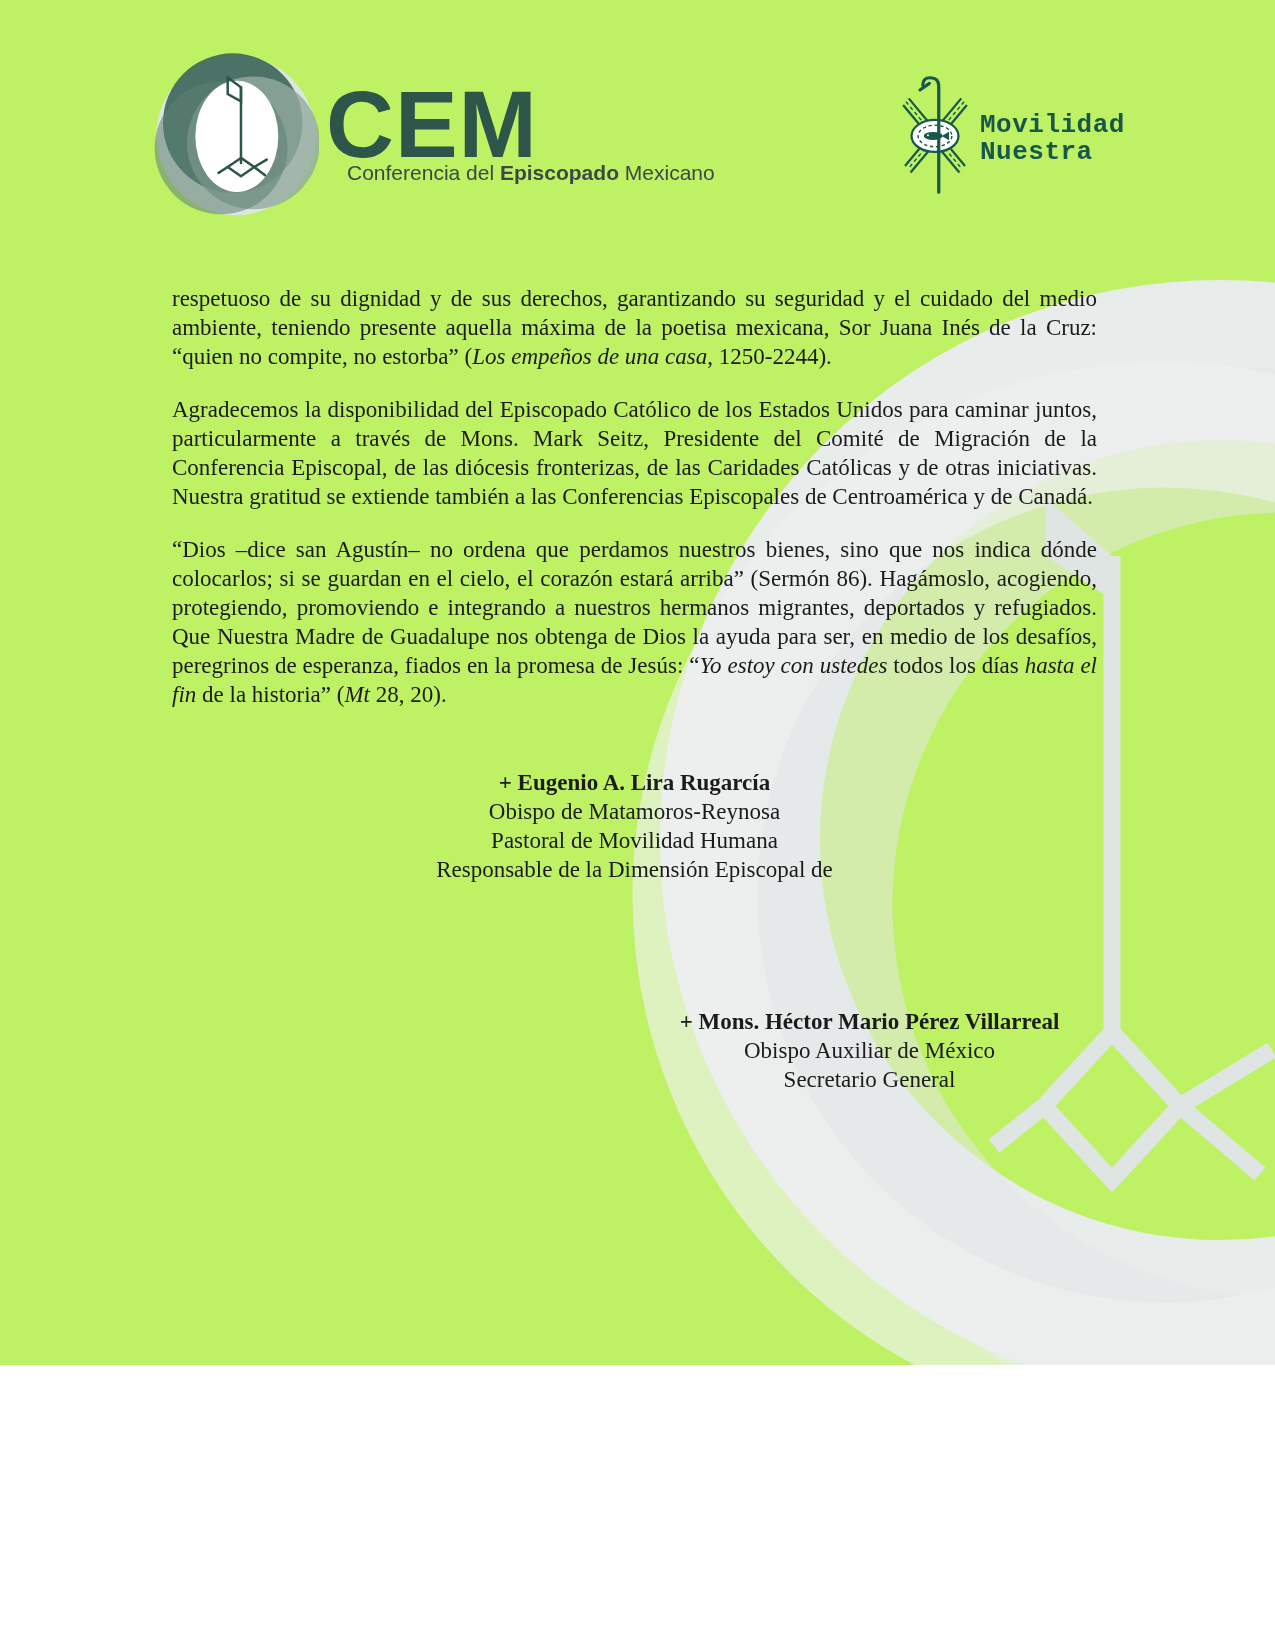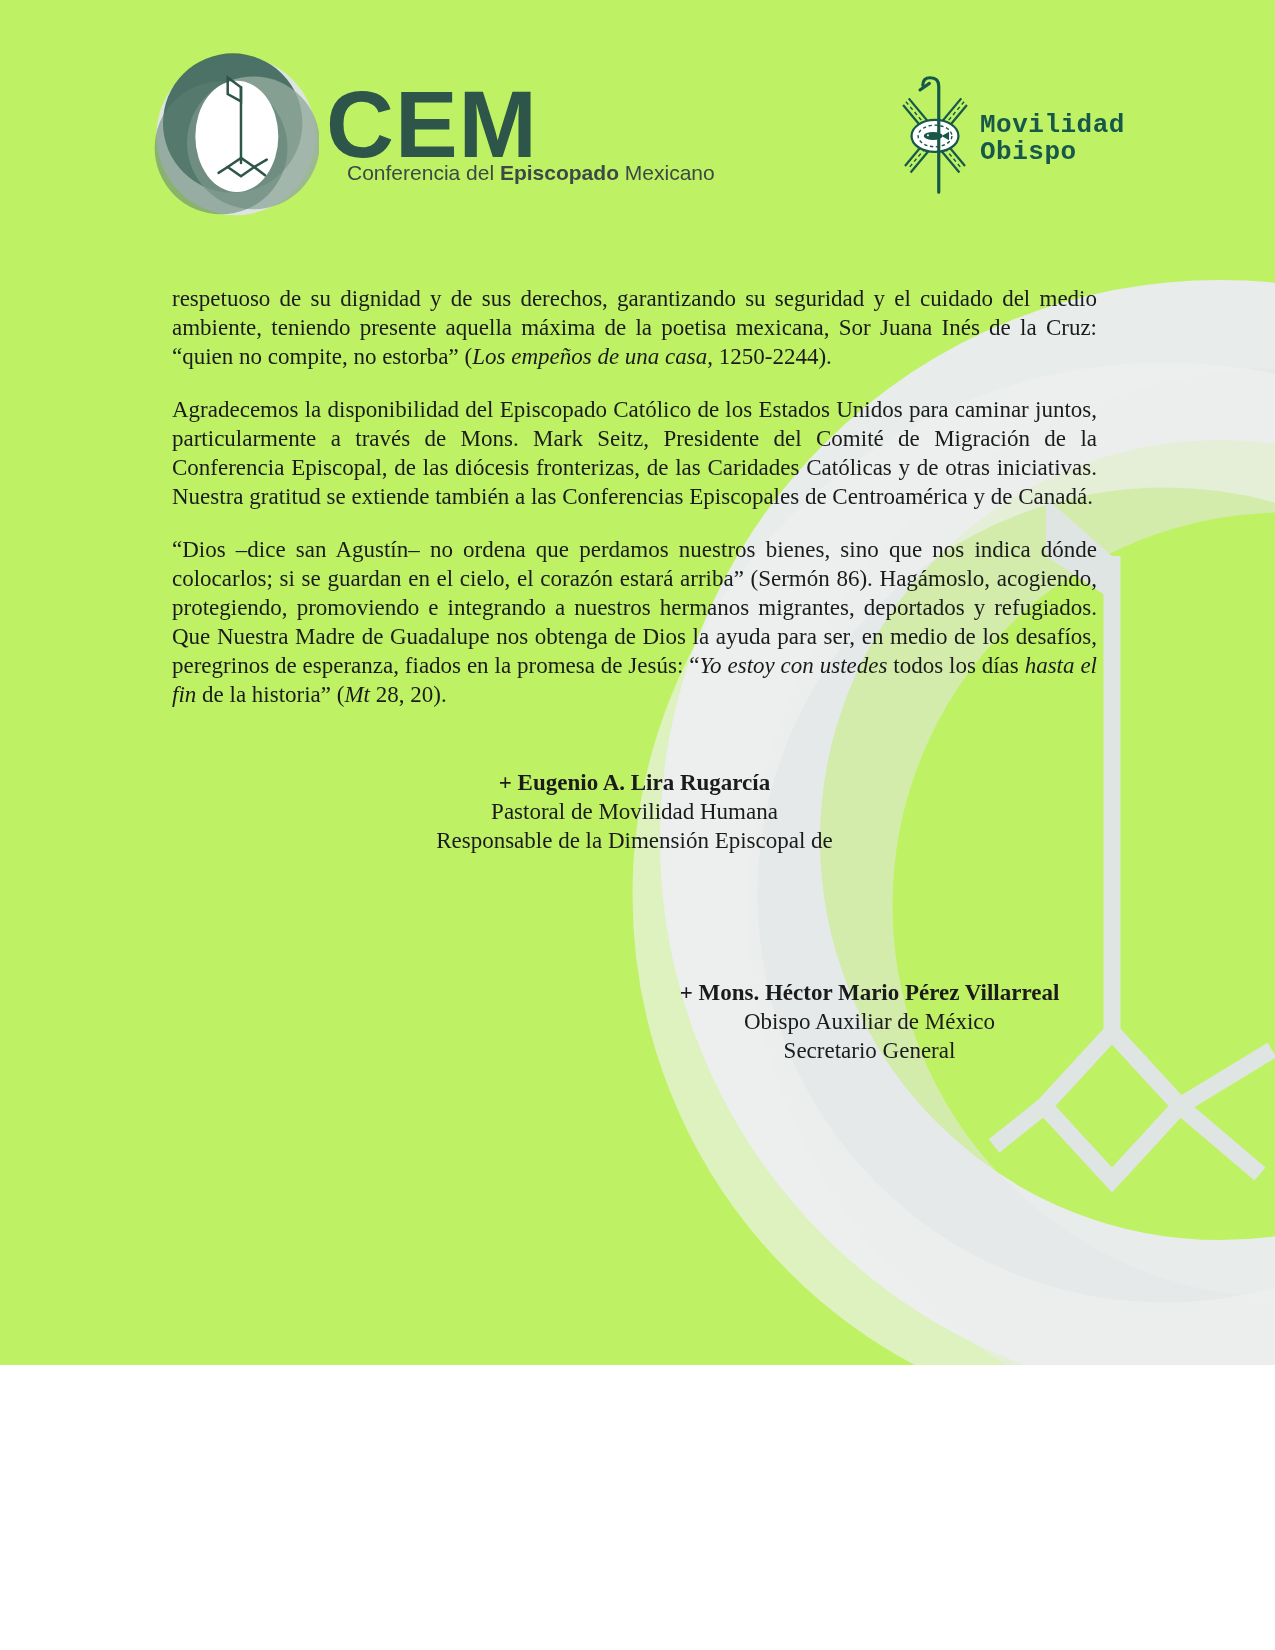--- a/index.html
+++ b/index.html
@@ -130,32 +130,33 @@
         <path class="mov-fill" d="M47,66 L55,61.5 L55,70.5 Z"></path>
         <circle cx="32.5" cy="65.3" r="1" fill="#ffffff"></circle>
 
         <g class="mov-stroke" stroke-width="3.4" stroke-linecap="round">
           <path d="M44,126 L44,13 Q44,4 35,4 Q27,4 27,12"></path>
           <path d="M24,17 L34,10"></path>
         </g>
       </svg>
       <div class="mov-text">
         <div>Movilidad</div>
-        <div>Obispo</div>
+        <div>Nuestra</div>
       </div>
     </div>
   </header>
 
   <main class="body-text">
     <p class="para"><span>respetuoso de su dignidad y de sus derechos, garantizando su seguridad y el cuidado del medio ambiente, teniendo presente aquella máxima de la poetisa mexicana, Sor Juana Inés de la Cruz: “quien no compite, no estorba” (</span><i>Los empeños de una casa</i><span>, 1250-2244).</span></p>
     <p class="para"><span>Agradecemos la disponibilidad del Episcopado Católico de los Estados Unidos para caminar juntos, particularmente a través de Mons. Mark Seitz, Presidente del Comité de Migración de la Conferencia Episcopal, de las diócesis fronterizas, de las Caridades Católicas y de otras iniciativas. Nuestra gratitud se extiende también a las Conferencias Episcopales de Centroamérica y de Canadá.</span></p>
     <p class="para"><span>“Dios –dice san Agustín– no ordena que perdamos nuestros bienes, sino que nos indica dónde colocarlos; si se guardan en el cielo, el corazón estará arriba” (Sermón 86). Hagámoslo, acogiendo, protegiendo, promoviendo e integrando a nuestros hermanos migrantes, deportados y refugiados. Que Nuestra Madre de Guadalupe nos obtenga de Dios la ayuda para ser, en medio de los desafíos, peregrinos de esperanza, fiados en la promesa de Jesús: “</span><i>Yo estoy con ustedes</i><span> todos los días </span><i>hasta el fin</i><span> de la historia” (</span><i>Mt</i><span> 28, 20).</span></p>
 
     <div class="sig sig1">
       <div class="sig-name">+ Eugenio A. Lira Rugarcía</div>
+      <div class="sig-line">Obispo de Matamoros-Reynosa</div>
       <div class="sig-line">Pastoral de Movilidad Humana</div>
       <div class="sig-line">Responsable de la Dimensión Episcopal de</div>
     </div>
 
     <div class="sig sig2">
       <div class="sig-name">+ Mons. Héctor Mario Pérez Villarreal</div>
       <div class="sig-line">Obispo Auxiliar de México</div>
       <div class="sig-line">Secretario General</div>
     </div>
   </main>

